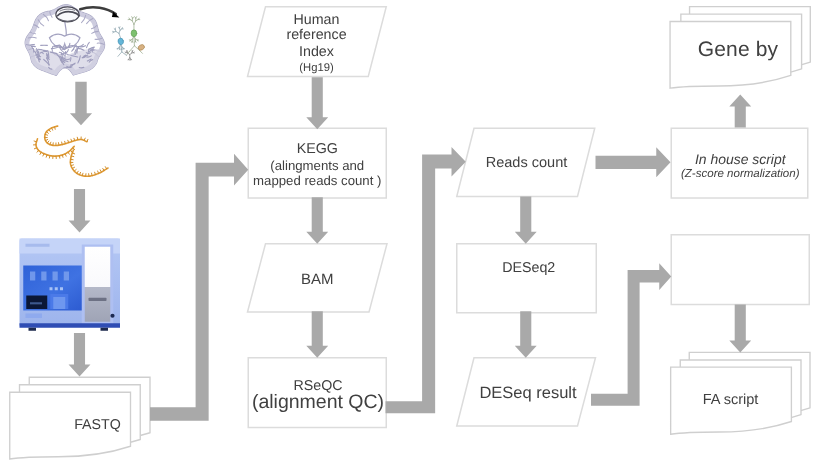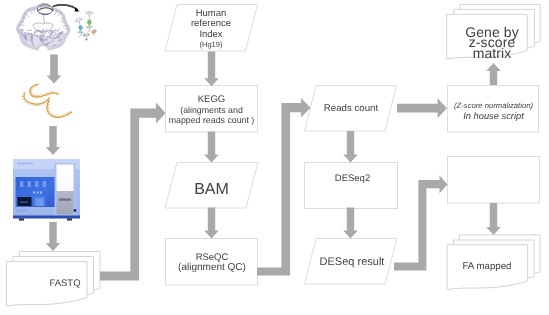--- a/index.html
+++ b/index.html
@@ -271,53 +271,52 @@
   <div>Index</div>
   <div style="font-size:7.5px;">(Hg19)</div>
 </div>
 
 <div class="lbl" style="left:160px;top:94.5px;width:103px;font-size:9.5px;line-height:10px;">
   <div>KEGG</div>
   <div style="font-size:8.8px;line-height:10.4px;">(alingments and</div>
   <div style="font-size:8.8px;line-height:10.4px;">mapped reads count )</div>
 </div>
 
-<div class="lbl" style="left:171.5px;top:180.6px;width:80px;font-size:16px;">
+<div class="lbl" style="left:171.5px;top:180.6px;width:80px;font-size:10px;">
   <div>BAM</div>
 </div>
 
 <div class="lbl" style="left:160.5px;top:253px;width:103px;font-size:9.5px;line-height:10.4px;">
   <div>RSeQC</div>
-  <div style="font-size:10px;">(alignment QC)</div>
+  <div style="font-size:13px;">(alignment QC)</div>
 </div>
 
 <div class="lbl" style="left:25px;top:279px;width:80px;font-size:9.5px;">
   <div>FASTQ</div>
 </div>
 
 <div class="lbl" style="left:311px;top:104px;width:80px;font-size:9.7px;">
   <div>Reads count</div>
 </div>
 
 <div class="lbl" style="left:301px;top:173.5px;width:103px;font-size:9.5px;line-height:10.4px;">
   <div>DESeq2</div>
 </div>
 
 <div class="lbl" style="left:312px;top:255.5px;width:80px;font-size:11px;">
   <div>DESeq result</div>
 </div>
 
 <div class="lbl" style="left:450px;top:26.5px;width:84px;font-size:14px;font-weight:normal;line-height:10.6px;letter-spacing:0.1px;">
   <div>Gene by</div>
-  <div>z-score matrix</div>
 </div>
 
 <div class="lbl" style="left:443.5px;top:100.5px;width:100px;font-size:9.3px;font-style:italic;line-height:10px;">
+  <div>In house script</div>
   <div style="font-size:7.7px;">(Z-score normalization)</div>
-  <div>In house script</div>
 </div>
 
 
 <div class="lbl" style="left:447px;top:261.5px;width:80px;font-size:9.7px;">
-  <div>FA mapped</div>
+  <div>FA script</div>
 </div>
 
 </div>
 
 </body></html>

